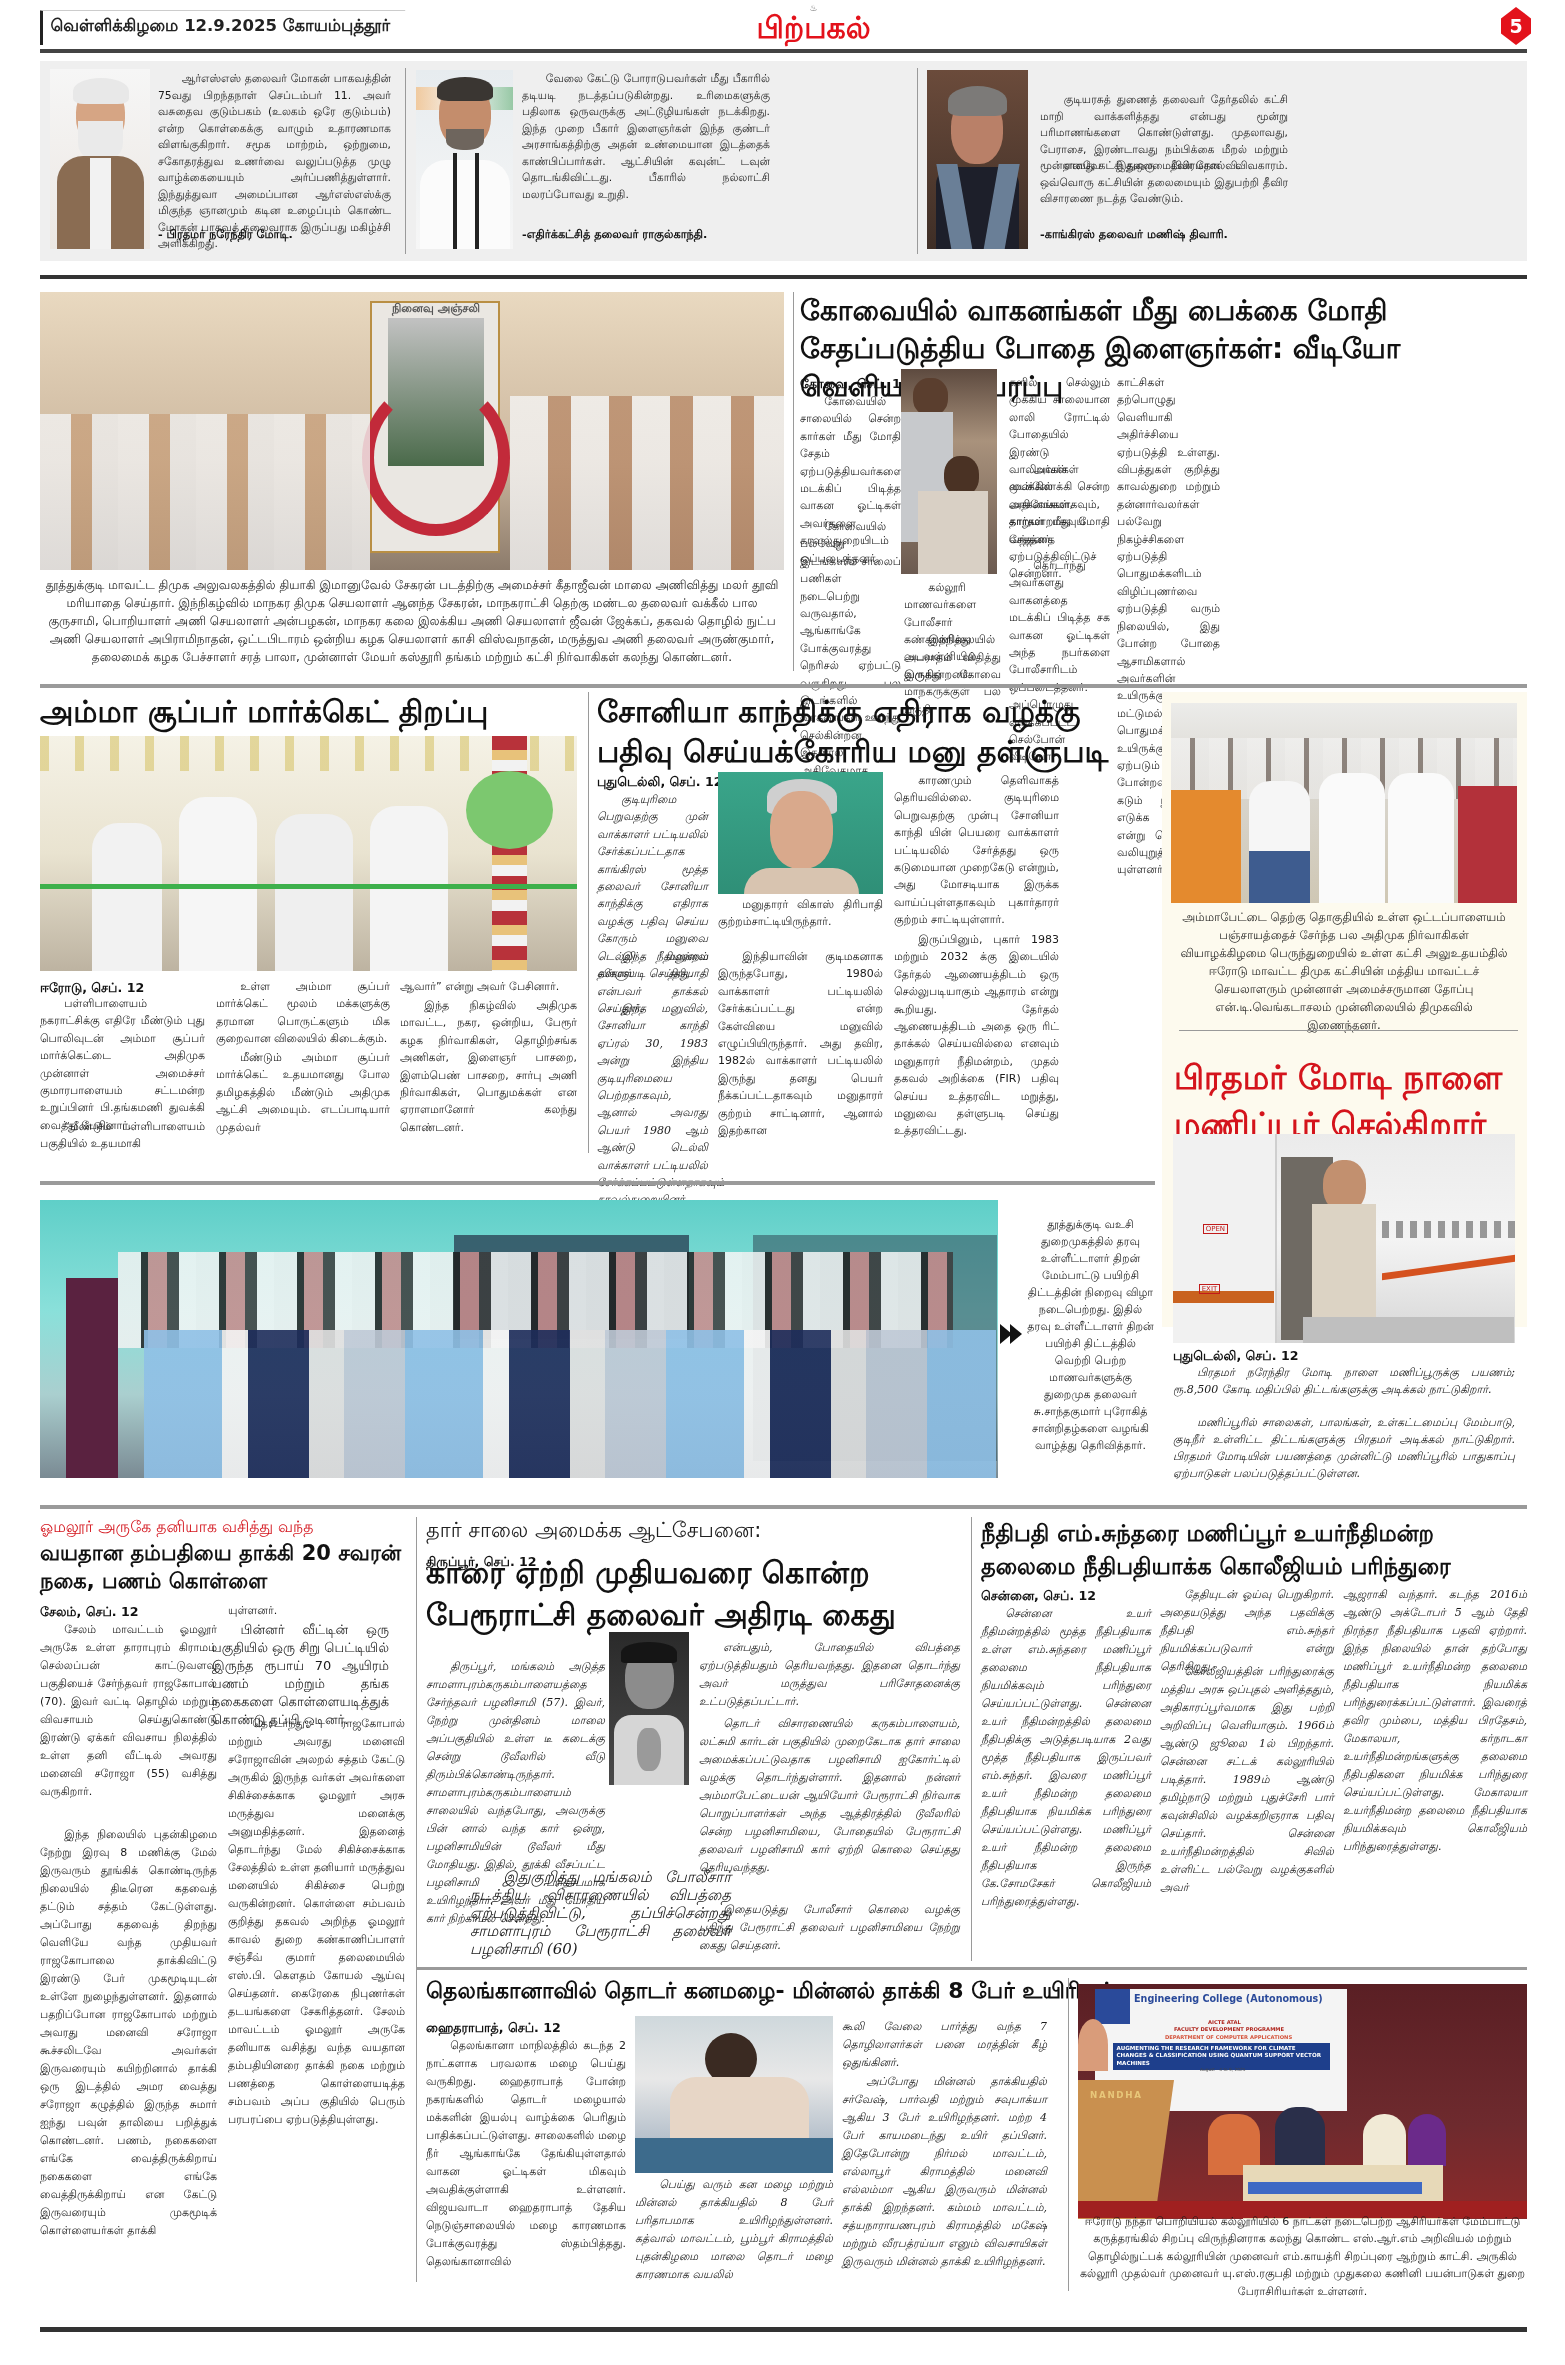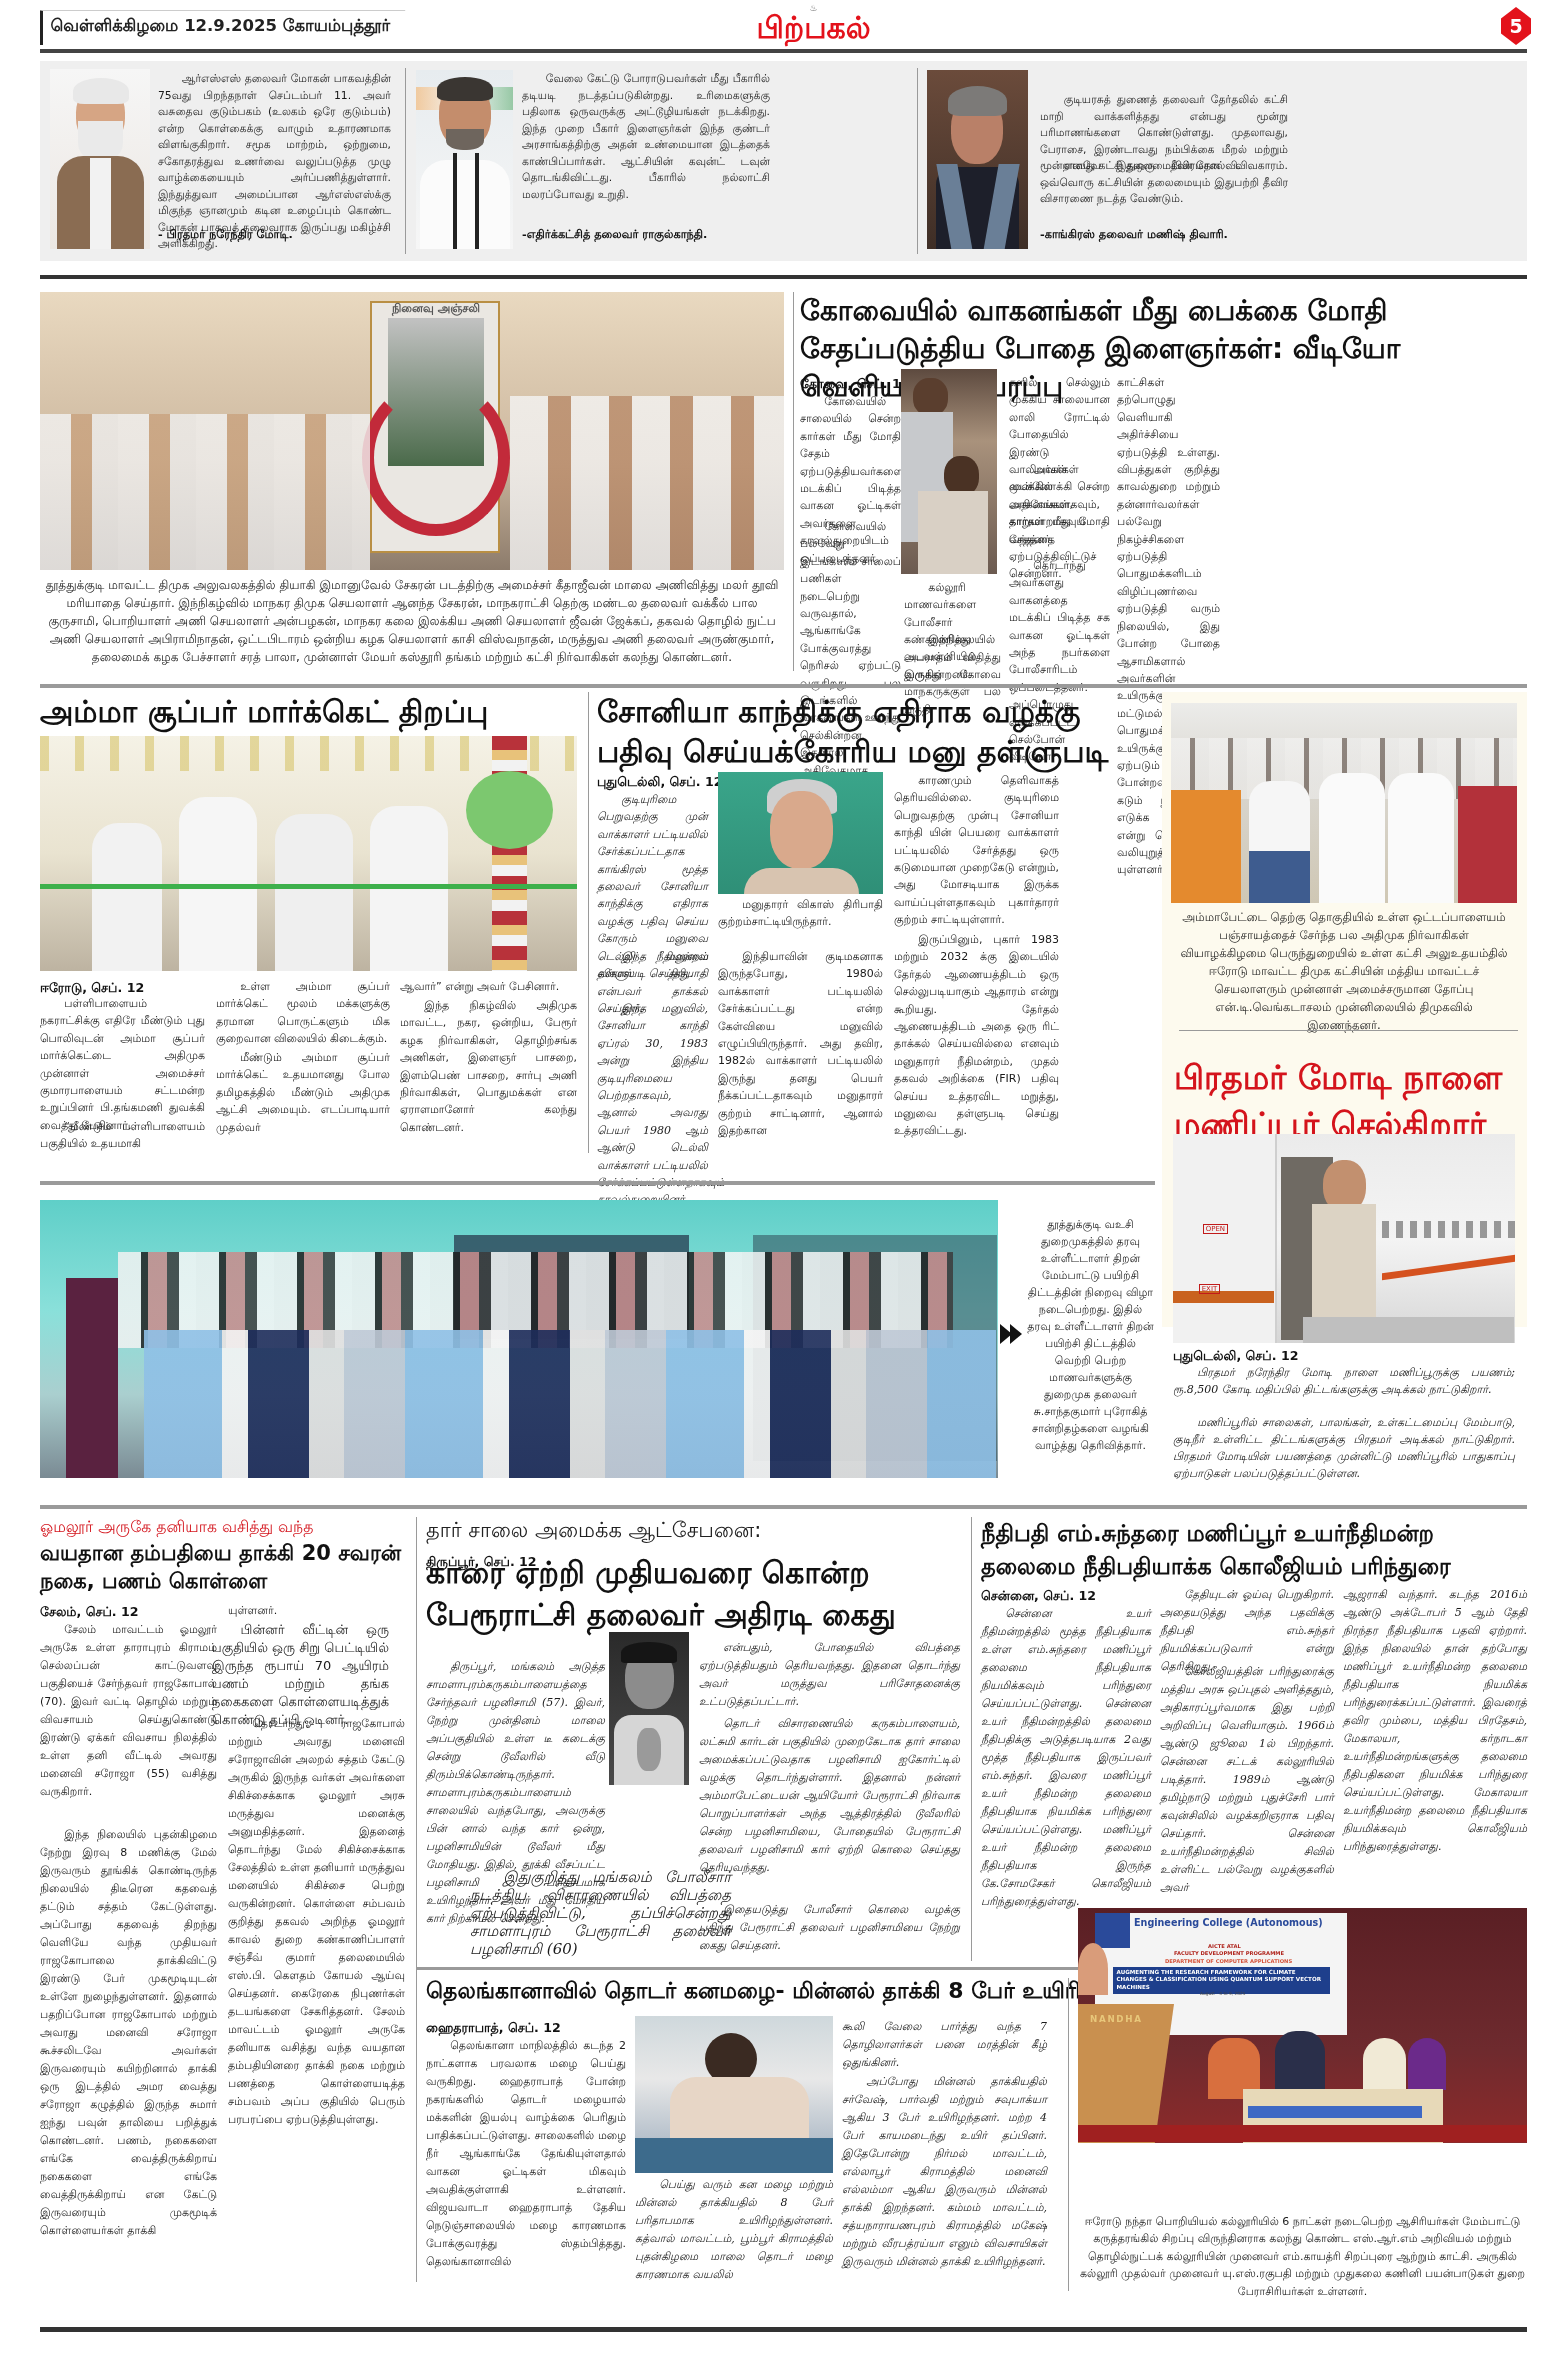--- a/index.html
+++ b/index.html
@@ -220,21 +220,21 @@
 <div class="img" style="left:635px;top:2016px;width:198px;height:157px;background:linear-gradient(180deg,#cfd8dc 0%,#e8e8e8 40%,#9ab 100%);">
   <div style="position:absolute;left:70px;top:17.4px;width:52px;height:52px;border-radius:50%;background:#3a2a22;"></div>
   <div style="position:absolute;left:35px;top:61px;width:139px;height:78px;border-radius:26px 26px 0 0;background:#e7d6c6;"></div>
   <div style="position:absolute;left:0;top:122px;width:198px;height:35px;background:#3d6b8c;"></div>
 </div>
 <div class="abs p it ind" style="left:635px;top:2176px;width:198px;font-size:11px;line-height:18px;">பெய்து வரும் கன மழை மற்றும் மின்னல் தாக்கியதில் 8 பேர் பரிதாபமாக உயிரிழந்துள்ளனர். கத்வால் மாவட்டம், பூம்பூர் கிராமத்தில் புதன்கிழமை மாலை தொடர் மழை காரணமாக வயலில்</div>
 <div class="abs p it" style="left:842px;top:2018px;width:205px;font-size:11px;line-height:18px;">கூலி வேலை பார்த்து வந்த 7 தொழிலாளர்கள் பனை மரத்தின் கீழ் ஒதுங்கினர்.</div>
 <div class="abs p it ind" style="left:842px;top:2073px;width:205px;font-size:11px;line-height:18px;">அப்போது மின்னல் தாக்கியதில் சர்வேஷ், பார்வதி மற்றும் சவுபாக்யா ஆகிய 3 பேர் உயிரிழந்தனர். மற்ற 4 பேர் காயமடைந்து உயிர் தப்பினர். இதேபோன்று நிர்மல் மாவட்டம், எல்லாபூர் கிராமத்தில் மனைவி எல்லம்மா ஆகிய இருவரும் மின்னல் தாக்கி இறந்தனர். கம்மம் மாவட்டம், சத்யநாராயணபுரம் கிராமத்தில் மகேஷ் மற்றும் வீரபத்ரய்யா எனும் விவசாயிகள் இருவரும் மின்னல் தாக்கி உயிரிழந்தனர்.</div>
 <div class="vrule" style="left:1068px;top:1978px;height:313px;"></div>
 
-<div class="img" style="left:1078px;top:1908px;width:449px;height:235px;background:linear-gradient(180deg,#5a1f24 0%,#6e2a2e 60%,#8d2a2a 100%);">
+<div class="img" style="left:1078px;top:1984px;width:449px;height:235px;background:linear-gradient(180deg,#5a1f24 0%,#6e2a2e 60%,#8d2a2a 100%);">
   <div style="position:absolute;left:17.4px;top:5.2px;width:252px;height:122px;background:#f4f4f4;"></div>
   <div style="position:absolute;left:17.4px;top:5.2px;width:35px;height:35px;background:#2a4a9a;"></div>
   <div style="position:absolute;left:56px;top:8.7px;font-size:9.6px;font-weight:bold;color:#2a4a9a;white-space:nowrap;">Engineering College (Autonomous)</div>
   <div style="position:absolute;left:130px;top:35px;font-size:5.2px;font-weight:bold;color:#b0261e;">AICTE ATAL</div>
   <div style="position:absolute;left:96px;top:42px;font-size:5.2px;font-weight:bold;color:#b0261e;white-space:nowrap;">FACULTY DEVELOPMENT PROGRAMME</div>
   <div style="position:absolute;left:87px;top:50px;font-size:5.2px;font-weight:bold;color:#d4523a;white-space:nowrap;">DEPARTMENT OF COMPUTER APPLICATIONS</div>
   <div style="position:absolute;left:35px;top:59px;width:217px;font-size:5.6px;font-weight:bold;color:#fff;background:#1e3f8c;padding:1.7px 3.5px;line-height:7.8px;">AUGMENTING THE RESEARCH FRAMEWORK FOR CLIMATE CHANGES &amp; CLASSIFICATION USING QUANTUM SUPPORT VECTOR MACHINES</div>
   <div style="position:absolute;left:122px;top:83px;font-size:4.3px;color:#444;white-space:nowrap;">August - 4 to 9, 2025</div>
   <div style="position:absolute;left:0;top:35px;width:30px;height:52px;border-radius:50% 50% 0 0;background:#d99c7a;"></div>
   <div style="position:absolute;left:0;top:96px;width:96px;height:139px;background:#c9904f;clip-path:polygon(0 0,100% 0,80% 100%,0 100%);"></div>

